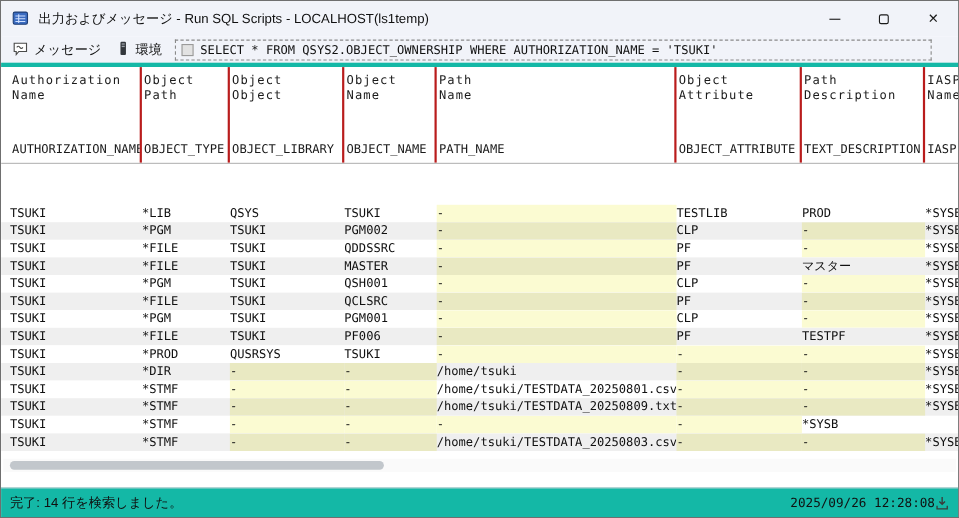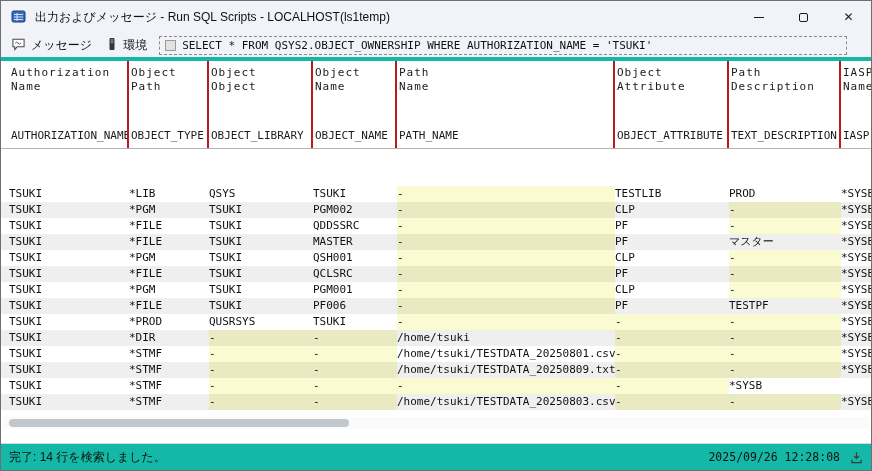--- a/index.html
+++ b/index.html
@@ -45,21 +45,21 @@
   .thead > :nth-child(5), .trow > :nth-child(5) { width:218px; }
   .thead > :nth-child(6), .trow > :nth-child(6) { width:114px; }
   .thead > :nth-child(7), .trow > :nth-child(7) { width:112px; }
   .thead > :nth-child(8), .trow > :nth-child(8) { width:70px;  }
   .tfiller { flex:1 1 auto; background:#fff; }
   .hscroll { flex:0 0 12px; display:flex; align-items:center; background:#fafafa; margin:0 2px; }
   .hthumb { margin-left:6px; width:340px; height:8px; background:#c2c7cc; border-radius:4px; }
   .gap { flex:0 0 14px; background:#fff; }
   
   .statusbar { flex:0 0 27px; background:#14b8a6; border-top:1px solid #d6d9df; display:flex; align-items:center; padding:0 8px; font-size:12px; color:#101010; }
-  .status-right { margin-left:auto; display:flex; align-items:center; gap:10px;
+  .status-right { margin-left:auto; display:flex; align-items:center; 
                   font-family:"DejaVu Sans Mono","Liberation Mono",monospace; font-size:11.5px; }
   .dl-icon { display:inline-flex; }
 </style>
 </head>
 <body>
 
 <div class="window">
 
   <div class="titlebar">
     <span class="app-icon">

